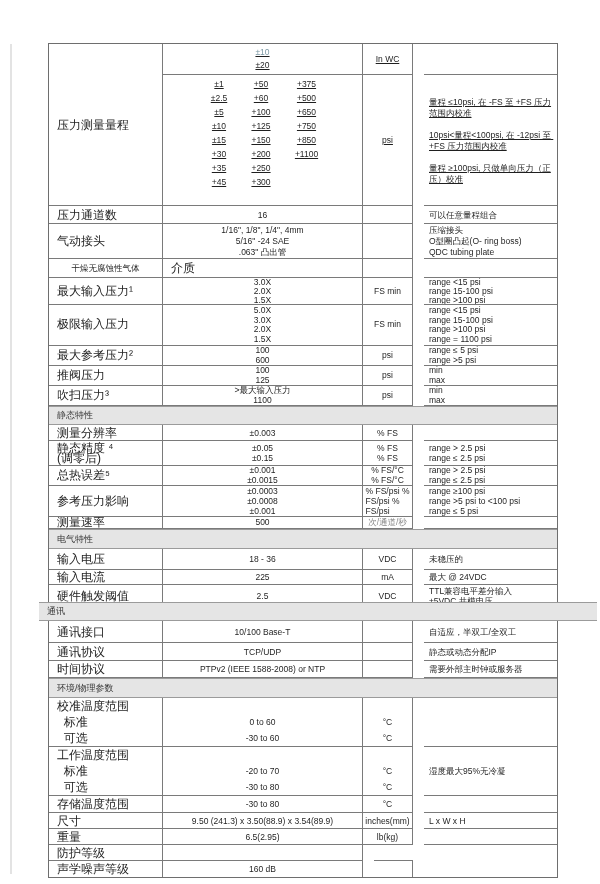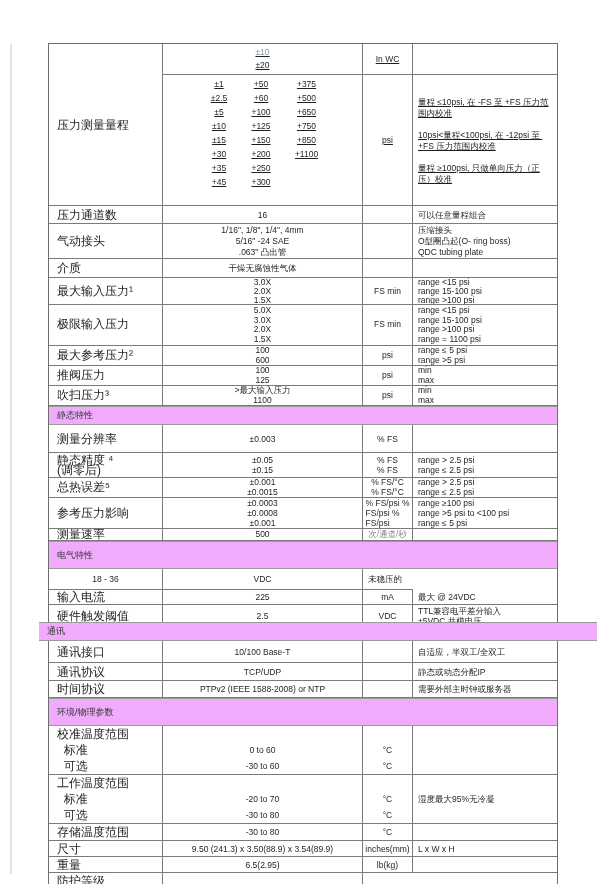--- a/index.html
+++ b/index.html
@@ -5,36 +5,36 @@
   html,body{margin:0;padding:0;background:#ffffff;}
   .page{position:relative;width:600px;height:884px;background:#ffffff;overflow:hidden;
         font-family:"Liberation Sans","DejaVu Sans",sans-serif;color:#1f1f1f;}
   .edge-line{position:absolute;left:10px;top:44px;width:2px;height:830px;background:#e3e3e3;}
   .spec-table{position:absolute;left:48px;top:43px;width:510px;box-sizing:border-box;
               border:1px solid #6e6e6e;background:#fff;}
   .row{display:grid;grid-template-columns:114px 200px 50px 1fr;box-sizing:border-box;}
   .c{box-sizing:border-box;border-right:1px solid #7a7a7a;border-bottom:1px solid #7a7a7a;
      display:flex;flex-direction:column;justify-content:center;
      font-size:8.5px;line-height:10px;white-space:pre-wrap;overflow:hidden;}
-  .row .c:last-child{border-right:none;}
+  .row .c:last-child{border-right:none;margin-left:11px;}
   .row.last .c{border-bottom:none;}
   .label{padding-left:8px;font-size:12px;color:#242424;align-items:flex-start;text-align:left;}
   .value{align-items:center;text-align:center;}
   .unit{align-items:center;}
   .note{padding-left:5px;align-items:flex-start;text-align:left;}
   .lh9  .c{line-height:9px;}
   .lh95 .c{line-height:9.5px;}
   .lh11 .c{line-height:11px;}
   .lh16 .c{line-height:16px;}
   .muted{color:#8a8a8a;}
   
-  .secbar{box-sizing:border-box;height:19px;background:#f0abfc;border-top:1px solid #9b9b9b;
+  .secbar{box-sizing:border-box;height:19px;background:#e5e5e5;border-top:1px solid #9b9b9b;
           border-bottom:1px solid #9b9b9b;display:flex;align-items:center;padding-left:8px;
           font-size:9px;color:#333;}
-  .secbar.h16{height:28px;}
+  .secbar.h16{height:20px;}
   .secbar.wide{position:relative;z-index:2;margin-left:-10px;width:558px;margin-top:-5px;}
   
   .rangewrap{grid-column:2/5;display:flex;flex-direction:column;text-decoration:underline;}
   .subrow{display:grid;grid-template-columns:200px 50px 1fr;flex:0 0 auto;}
   .subrow.grow{flex:1 1 auto;}
   .inwc{line-height:13px;}
   .teal{color:#7b98a4;}
   .psival{justify-content:flex-start;padding-top:2px;}
   .psicols{display:flex;padding-left:31px;width:100%;box-sizing:border-box;}
   .psicol{width:50px;text-align:center;line-height:14px;font-size:8.5px;white-space:pre-wrap;}
@@ -107,22 +107,22 @@
       <div class="c value">1/16", 1/8", 1/4", 4mm
 5/16" -24 SAE
 .063" 凸出管</div>
       <div class="c unit"></div>
       <div class="c note">压缩接头
 O型圈凸起(O- ring boss)
 QDC tubing plate</div>
     </div>
 
     <div class="row" style="height:19px">
+      <div class="c value">干燥无腐蚀性气体</div>
       <div class="c label">介质</div>
-      <div class="c value">干燥无腐蚀性气体</div>
       <div class="c unit"></div>
       <div class="c note"></div>
     </div>
 
     <div class="row lh9" style="height:27px">
       <div class="c label">最大输入压力¹</div>
       <div class="c value">3.0X
 2.0X
 1.5X</div>
       <div class="c unit">FS min</div>
@@ -168,21 +168,21 @@
 1100</div>
       <div class="c unit">psi</div>
       <div class="c note">min
 max</div>
     </div>
 
     <div class="secbar">
         <span>静态特性</span>
       </div>
 
-    <div class="row" style="height:28px">
+    <div class="row" style="height:16px">
       <div class="c label">测量分辨率</div>
       <div class="c value">±0.003</div>
       <div class="c unit">% FS</div>
       <div class="c note"></div>
     </div>
 
     <div class="row" style="height:25px">
       <div class="c label">静态精度 ⁴
 (调零后)</div>
       <div class="c value">±0.05
@@ -221,20 +221,21 @@
       <div class="c value">500</div>
       <div class="c unit muted">次/通道/秒</div>
       <div class="c note"></div>
     </div>
 
     <div class="secbar h16">
         <span>电气特性</span>
       </div>
 
     <div class="row" style="height:21px">
+      <div class="c label">输入电压</div>
       <div class="c value">18 - 36</div>
       <div class="c unit">VDC</div>
       <div class="c note">未稳压的</div>
     </div>
 
     <div class="row" style="height:15px">
       <div class="c label">输入电流</div>
       <div class="c value">225</div>
       <div class="c unit">mA</div>
       <div class="c note">最大 @ 24VDC</div>

